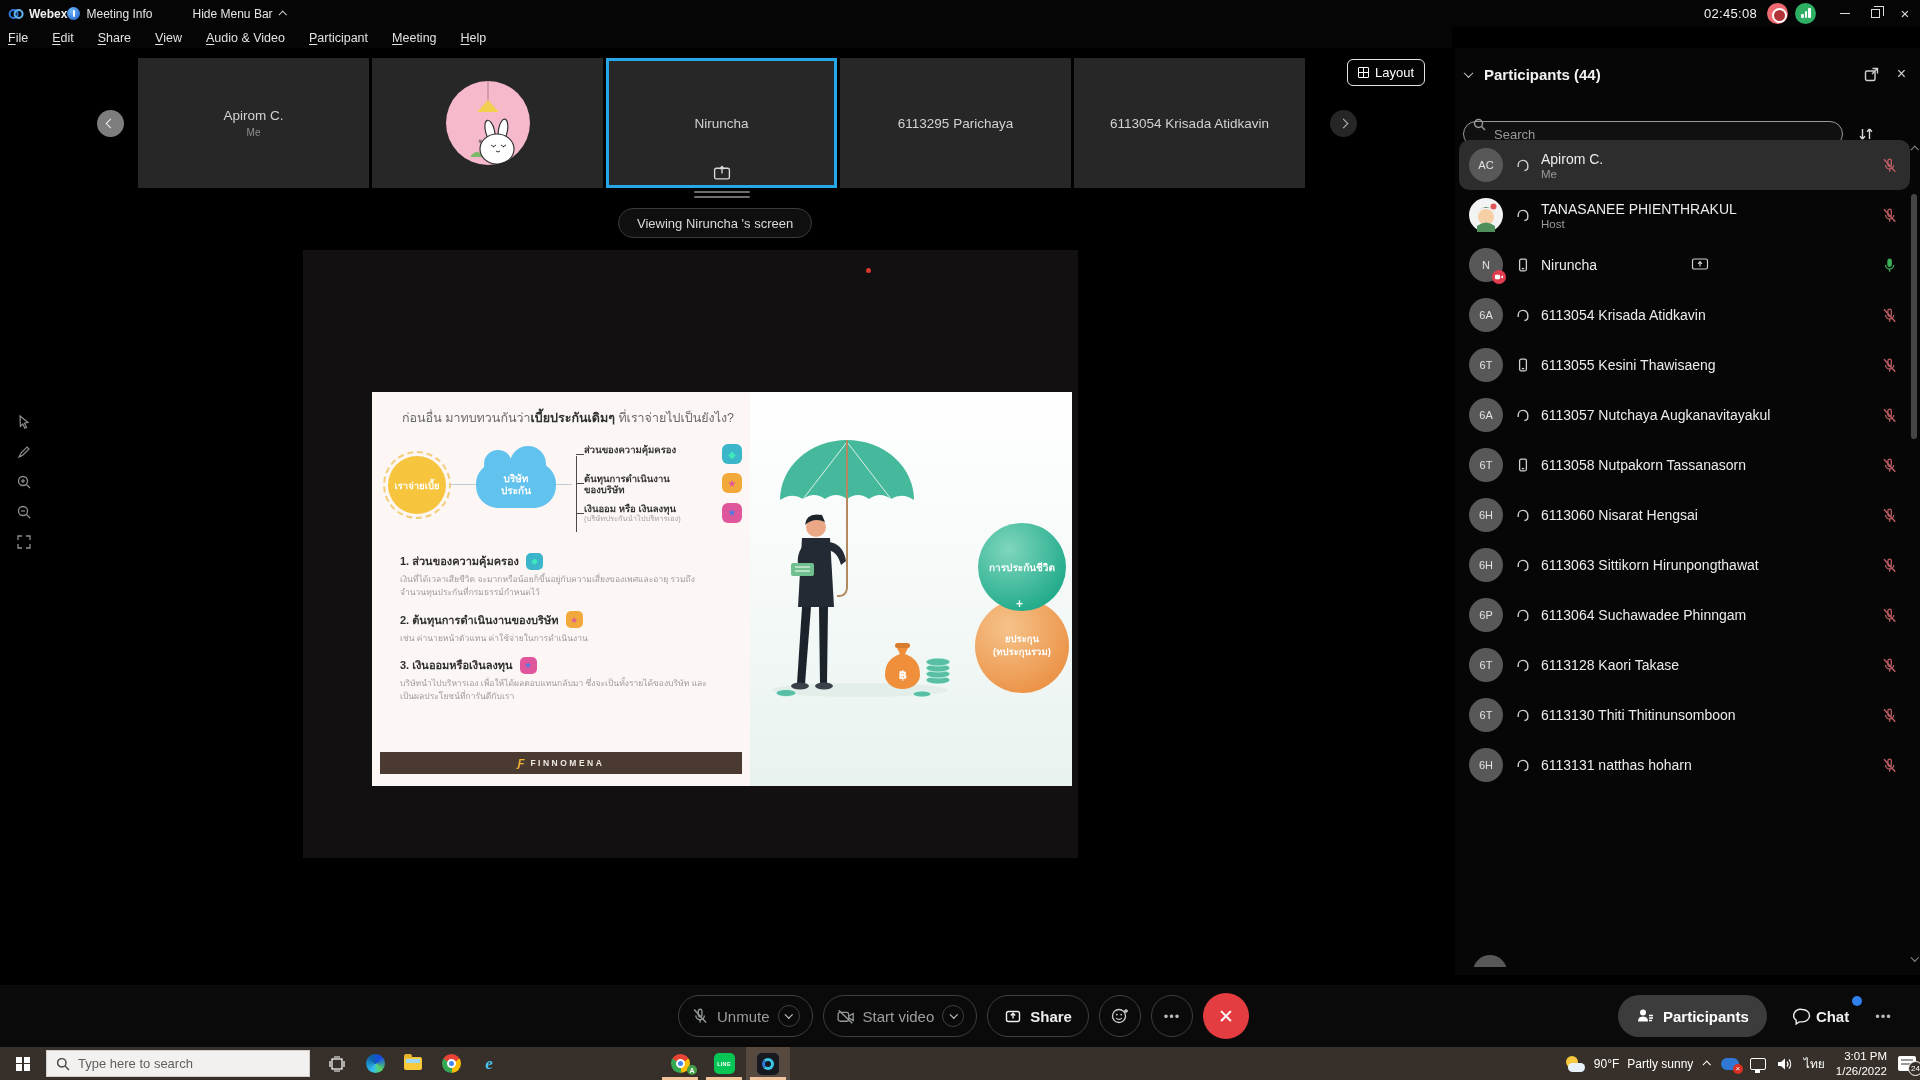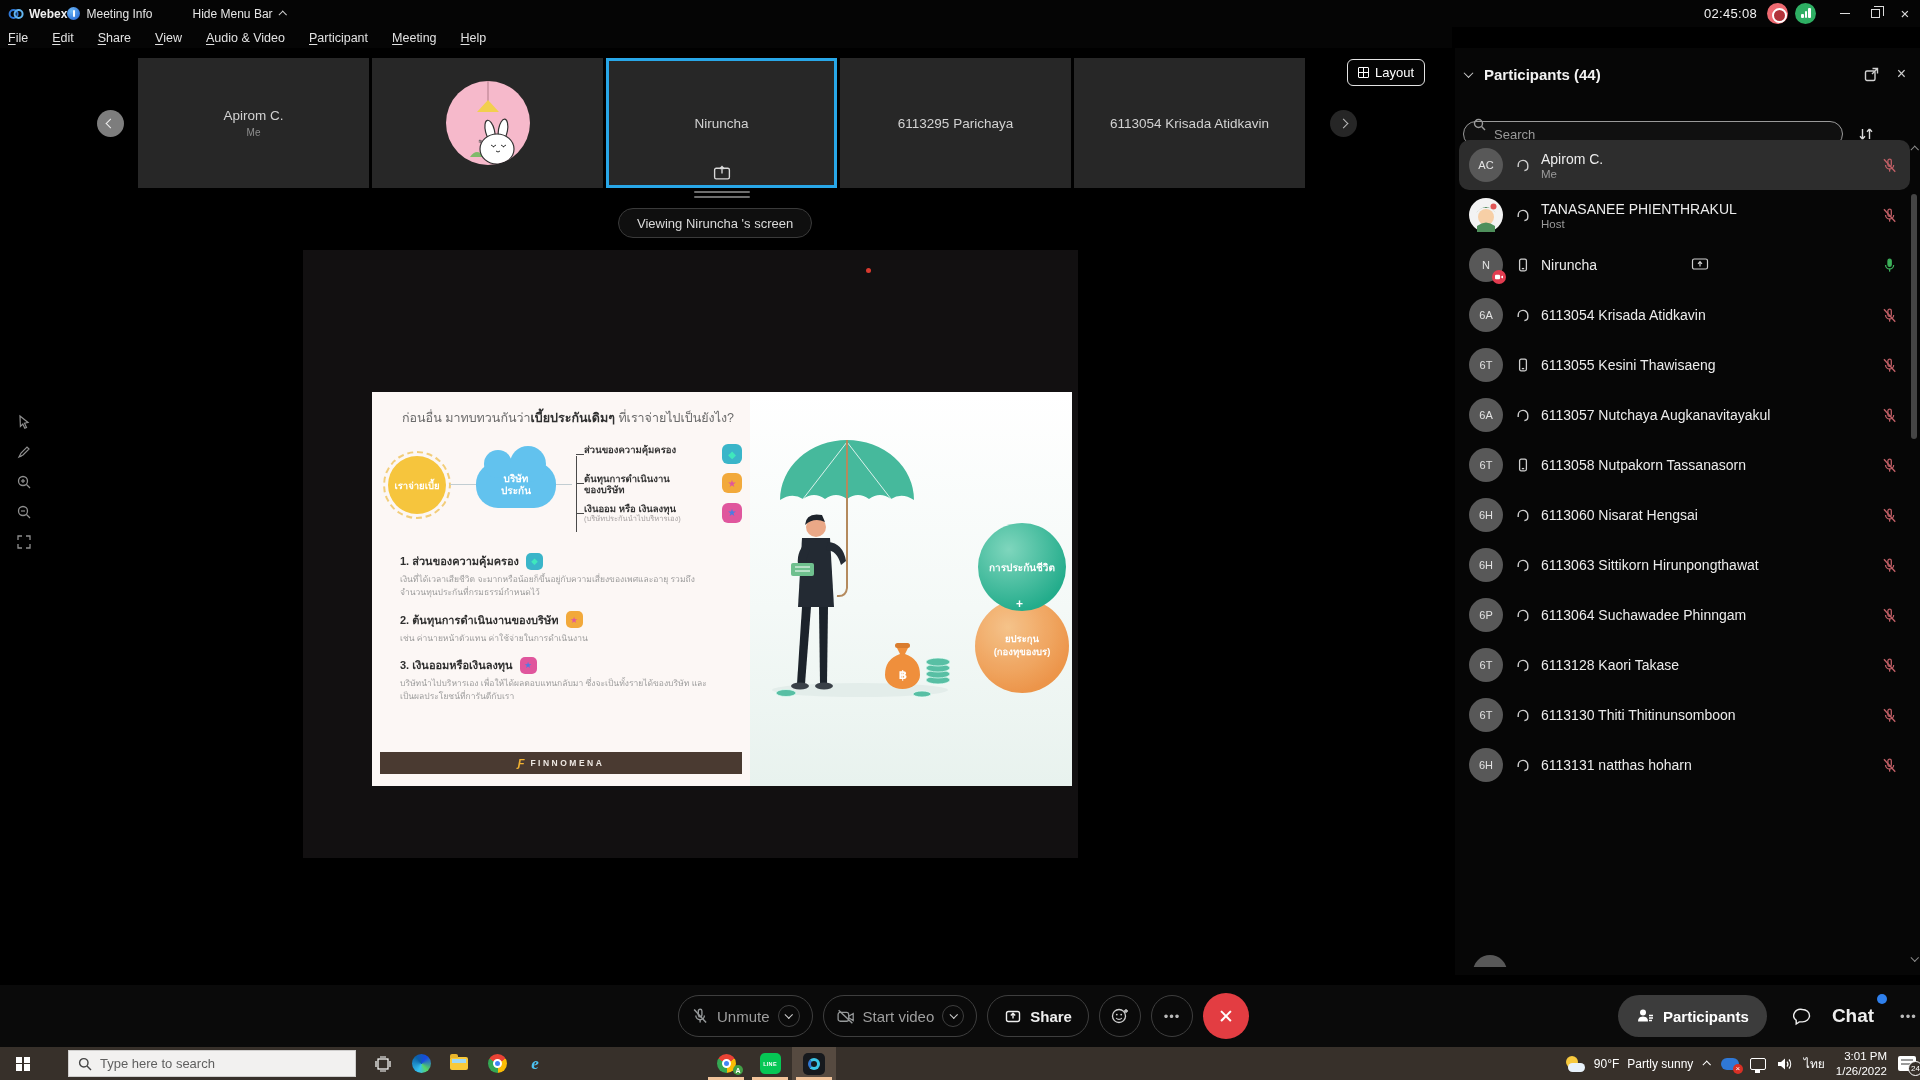--- a/index.html
+++ b/index.html
@@ -127,29 +127,29 @@
   .controlbar { position:absolute; left:0; top:985px; width:1920px; height:62px; background:#0a0a0a; }
   .cb-center { position:absolute; left:678px; top:50%; transform:translateY(-50%); display:flex; align-items:center; gap:10px; }
   .pill { height:42px; border:1px solid #3e3e3e; border-radius:21px; display:flex; align-items:center; padding:0 12px; gap:8px; background:transparent; color:#9e9e9e; font-size:15px; font-family:inherit; }
   .pill .lbl-dim { color:#9e9e9e; }
   .pill.share-btn { padding:0 16px; color:#eeeeee; font-weight:bold; }
   .chev-circle { width:22px; height:22px; border:1px solid #3e3e3e; border-radius:50%; display:flex; align-items:center; justify-content:center; }
   .roundbtn { width:42px; height:42px; border:1px solid #3e3e3e; border-radius:50%; background:transparent; display:flex; align-items:center; justify-content:center; color:#cfcfcf; }
   .leave-btn { width:46px; height:46px; border:none; border-radius:50%; background:#e33d42; color:#fff; font-size:19px; display:flex; align-items:center; justify-content:center; }
   .cb-right { position:absolute; left:1618px; top:50%; transform:translateY(-50%); display:flex; align-items:center; gap:26px; }
   .part-btn { height:42px; border-radius:21px; background:#3c3c3c; border:none; color:#fff; font-size:15px; font-weight:bold; display:flex; align-items:center; gap:9px; padding:0 18px; font-family:inherit; }
-  .chat-btn { position:relative; background:none; border:none; color:#eee; font-size:19px; font-weight:bold; display:flex; align-items:center; gap:20px; font-family:inherit; }
+  .chat-btn { position:relative; background:none; border:none; color:#eee; font-size:15px; font-weight:bold; display:flex; align-items:center; gap:4px; font-family:inherit; }
   .chat-dot { position:absolute; top:-11px; right:-13px; width:10px; height:10px; border-radius:50%; background:#2f80ed; }
   .cb-more { color:#b9b9b9; font-size:13px; letter-spacing:1px; }
   
   .taskbar { position:absolute; left:0; top:1047px; width:1920px; height:33px; background:#37302a; display:flex; align-items:center; }
   .start-btn { width:46px; height:33px; display:flex; align-items:center; justify-content:center; }
   .win-ic { width:14px; height:14px; display:grid; grid-template-columns:1fr 1fr; gap:1.5px; }
   .win-ic i { background:#fff; }
-  .tb-search { width:288px; height:27px; background:#f2f1f0; border:1px solid #cfcecd; display:flex; align-items:center; padding:0 9px; gap:8px; color:#5f5f5f; font-size:13px;margin-left:22px; }
+  .tb-search { width:264px; height:27px; background:#f2f1f0; border:1px solid #cfcecd; display:flex; align-items:center; padding:0 9px; gap:8px; color:#5f5f5f; font-size:13px; }
   .tb-apps { display:flex; align-items:center; height:33px; margin-left:8px; }
   .tb-app { width:38px; height:33px; display:flex; align-items:center; justify-content:center; position:relative; }
   .tb-app.grp2 { width:44px; }
   .tb-app.run::after { content:''; position:absolute; bottom:0; left:4px; right:4px; height:3px; background:#f2c49b; }
   .tb-app.activeapp { background:#564a40; }
   .gap2 { width:150px; }
   .edge-ic { width:19px; height:19px; border-radius:50%; background:conic-gradient(from 200deg,#35c1f1,#0b62a8 120deg,#174ae4 200deg,#57d463 300deg,#35c1f1); }
   .folder-ic { width:18px; height:13px; background:#f8c939; border-radius:2px; position:relative; }
   .folder-ic::before { content:''; position:absolute; left:0; top:-3px; width:8px; height:4px; background:#e8b52c; border-radius:2px 2px 0 0; }
   .folder-ic::after { content:''; position:absolute; left:2px; top:2px; right:2px; height:4px; background:#9ed8f5; }
@@ -409,21 +409,21 @@
               <ellipse cx="188" cy="276" rx="12" ry="4"></ellipse>
                 <ellipse cx="188" cy="270" rx="12" ry="4"></ellipse>
             </g>
             <ellipse cx="36" cy="301" rx="10" ry="3.5" fill="#58bfa4" stroke="#eafff8" stroke-width=".7"></ellipse>
             <ellipse cx="172" cy="302" rx="9" ry="3" fill="#58bfa4" stroke="#eafff8" stroke-width=".7"></ellipse>
           </svg>
           <div class="circle teal">การประกันชีวิต</div>
           <div class="plus-sign">+</div>
           <div class="circle orange">
             <span>ยประกุน</span>
-            <span>(กองทุของบร)</span>
+            <span>(ทประกุนรวม)</span>
           </div>
         </div>
       </div>
     </div>
   </div>
 
   <aside class="panel">
     <div class="p-head">
       <span class="chev down"></span>
       <span class="p-title">Participants (44)</span>

